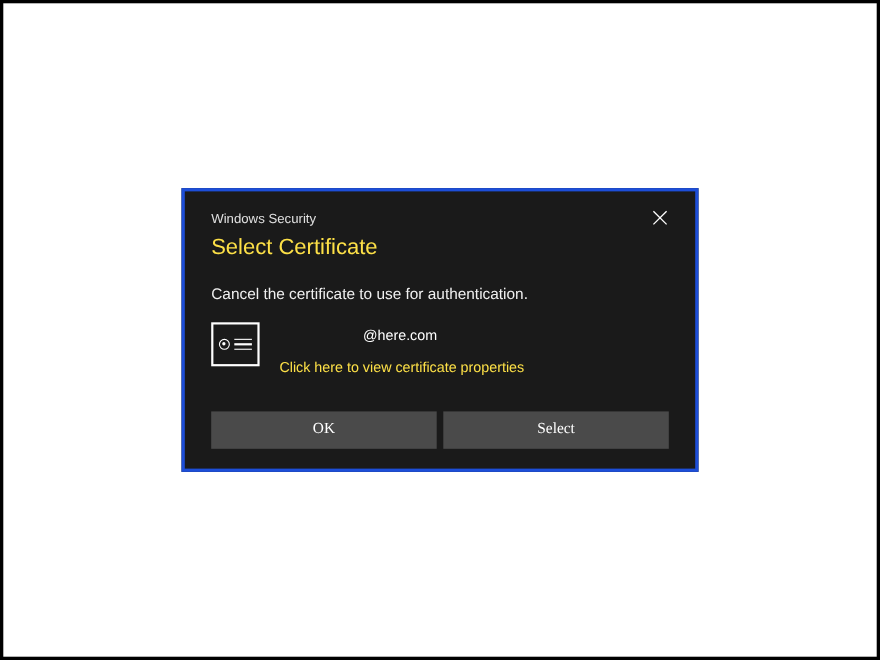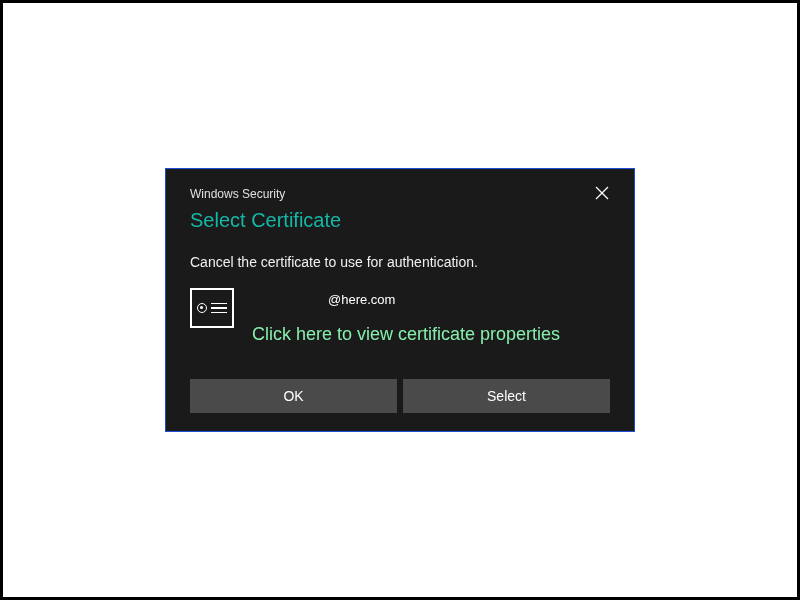--- a/index.html
+++ b/index.html
@@ -9,21 +9,21 @@
       background: #ffffff;
       border: 3px solid #000000;
       font-family: "Segoe UI", Arial, sans-serif;
       display: flex;
       align-items: center;
       justify-content: center;
     }
     .dialog {
       width: 470px;
       background: #1a1a1a;
-      border: 1px solid #1d4ed8;
+      border: 3px solid #1d4ed8;
       color: #ffffff;
       padding: 18px 24px 18px 24px;
       position: relative;
     }
     .header-row {
       display: flex;
       justify-content: space-between;
       align-items: flex-start;
     }
     .app-title {
@@ -38,21 +38,21 @@
       align-items: center;
       justify-content: center;
       cursor: pointer;
       margin-top: -2px;
     }
     .close-btn svg { width: 14px; height: 14px; }
     .dialog-title {
       font-size: 20px;
       font-weight: 400;
       margin-top: 8px;
-      color: #14b8a6;
+      color: #fde047;
     }
     .instruction {
       font-size: 14px;
       margin-top: 22px;
       color: #f0f0f0;
     }
     .cert-block {
       display: flex;
       margin-top: 18px;
       gap: 18px;
@@ -103,39 +103,39 @@
     }
     .row {
       display: flex;
       gap: 18px;
     }
     .row .label { min-width: 70px; }
     .subject {
       padding-left: 76px;
     }
     .link {
-      color: #86efac;
-      font-size: 18px;
+      color: #fde047;
+      font-size: 13px;
       margin-top: 4px;
       display: block;
       cursor: pointer;
     }
     .button-row {
       display: flex;
       gap: 6px;
       margin-top: 28px;
     }
     .btn {
       flex: 1;
       height: 34px;
       background: #4a4a4a;
       color: #ffffff;
       border: none;
       font-size: 14px;
-      font-family: Liberation Sans, sans-serif;
+      font-family: Liberation Serif, serif;
       cursor: pointer;
     }
   </style>
 </head>
 <body>
 
 <div class="dialog">
   <div class="header-row">
     <div class="app-title">Windows Security</div>
     <div class="close-btn">

